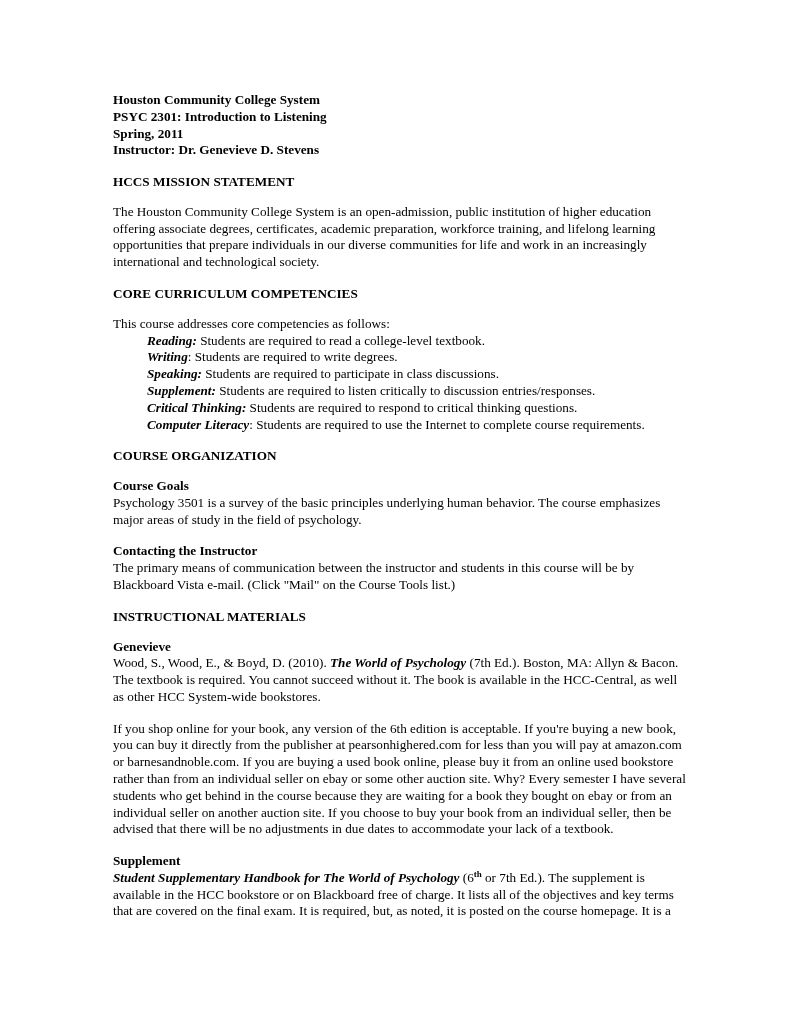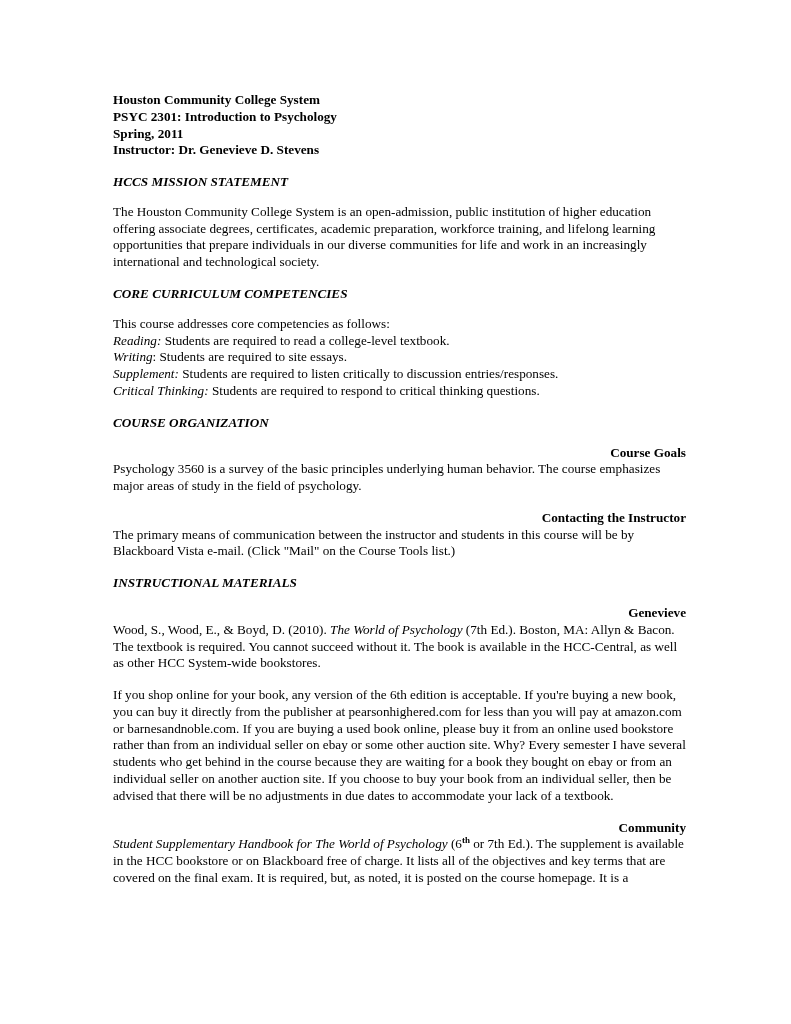--- a/index.html
+++ b/index.html
@@ -30,81 +30,81 @@
   p {
     margin: 0;
   }
   .block {
     margin: 0 0 15px 0;
   }
   .tight {
     margin: 0;
   }
   .b { font-weight: bold; }
-  .i { font-style: italic; }
-  .bi { font-weight: normal; font-style: italic; }
+  .i { font-style: italic; font-weight: bold; }
+  .bi { font-weight: bold; font-style: italic; margin-left: 34px; }
   .heading {
     font-weight: bold;
     margin: 0 0 13px 0;
-    font-style: italic;
   }
   .sub {
     font-weight: bold;
     margin: 0;
-    text-align: right;
   }
   sup {
     font-size: 0.68em;
     vertical-align: super;
     line-height: 0;
     font-weight: bold;
   }
 </style>
 </head>
 <body>
 
 <div class="page">
   <div class="doc">
 
     <div class="block">
       <p class="tight b">Houston Community College System</p>
-      <p class="tight b">PSYC 2301: Introduction to Psychology</p>
+      <p class="tight b">PSYC 2301: Introduction to Listening</p>
       <p class="tight b">Spring, 2011</p>
       <p class="tight b">Instructor: Dr. Genevieve D. Stevens</p>
     </div>
 
     <p class="heading">HCCS MISSION STATEMENT</p>
     <p class="block">The Houston Community College System is an open-admission, public institution of higher education offering associate degrees, certificates, academic preparation, workforce training, and lifelong learning opportunities that prepare individuals in our diverse communities for life and work in an increasingly international and technological society.</p>
 
     <p class="heading">CORE CURRICULUM COMPETENCIES</p>
     <div class="block">
       <p class="tight">This course addresses core competencies as follows:</p>
       <p class="tight"><span class="bi">Reading:</span><span> Students are required to read a college-level textbook.</span></p>
-      <p class="tight"><span class="bi">Writing</span><span>: Students are required to site essays.</span></p>
+      <p class="tight"><span class="bi">Writing</span><span>: Students are required to write degrees.</span></p>
+      <p class="tight"><span class="bi">Speaking:</span><span> Students are required to participate in class discussions.</span></p>
       <p class="tight"><span class="bi">Supplement:</span><span> Students are required to listen critically to discussion entries/responses.</span></p>
       <p class="tight"><span class="bi">Critical Thinking:</span><span> Students are required to respond to critical thinking questions.</span></p>
+      <p class="tight"><span class="bi">Computer Literacy</span><span>: Students are required to use the Internet to complete course requirements.</span></p>
     </div>
 
     <p class="heading">COURSE ORGANIZATION</p>
     <div class="block">
       <p class="sub">Course Goals</p>
-      <p class="tight">Psychology 3560 is a survey of the basic principles underlying human behavior. The course emphasizes major areas of study in the field of psychology.</p>
+      <p class="tight">Psychology 3501 is a survey of the basic principles underlying human behavior. The course emphasizes major areas of study in the field of psychology.</p>
     </div>
     <div class="block">
       <p class="sub">Contacting the Instructor</p>
       <p class="tight">The primary means of communication between the instructor and students in this course will be by Blackboard Vista e-mail. (Click "Mail" on the Course Tools list.)</p>
     </div>
 
     <p class="heading">INSTRUCTIONAL MATERIALS</p>
     <div class="block">
       <p class="sub">Genevieve</p>
       <p class="tight"><span>Wood, S., Wood, E., &amp; Boyd, D. (2010). </span><span class="i">The World of Psychology</span><span> (7th Ed.). Boston, MA: Allyn &amp; Bacon. The textbook is required. You cannot succeed without it. The book is available in the HCC-Central, as well as other HCC System-wide bookstores.</span></p>
     </div>
 
     <p class="block">If you shop online for your book, any version of the 6th edition is acceptable. If you're buying a new book, you can buy it directly from the publisher at pearsonhighered.com for less than you will pay at amazon.com or barnesandnoble.com. If you are buying a used book online, please buy it from an online used bookstore rather than from an individual seller on ebay or some other auction site. Why? Every semester I have several students who get behind in the course because they are waiting for a book they bought on ebay or from an individual seller on another auction site. If you choose to buy your book from an individual seller, then be advised that there will be no adjustments in due dates to accommodate your lack of a textbook.</p>
 
     <div class="block">
-      <p class="sub">Community</p>
+      <p class="sub">Supplement</p>
       <p class="tight"><span class="i">Student Supplementary Handbook for The World of Psychology</span><span> (6</span><sup>th</sup><span> or 7th Ed.). The supplement is available in the HCC bookstore or on Blackboard free of charge. It lists all of the objectives and key terms that are covered on the final exam. It is required, but, as noted, it is posted on the course homepage. It is a</span></p>
     </div>
 
   </div>
 </div>
 
 </body></html>

